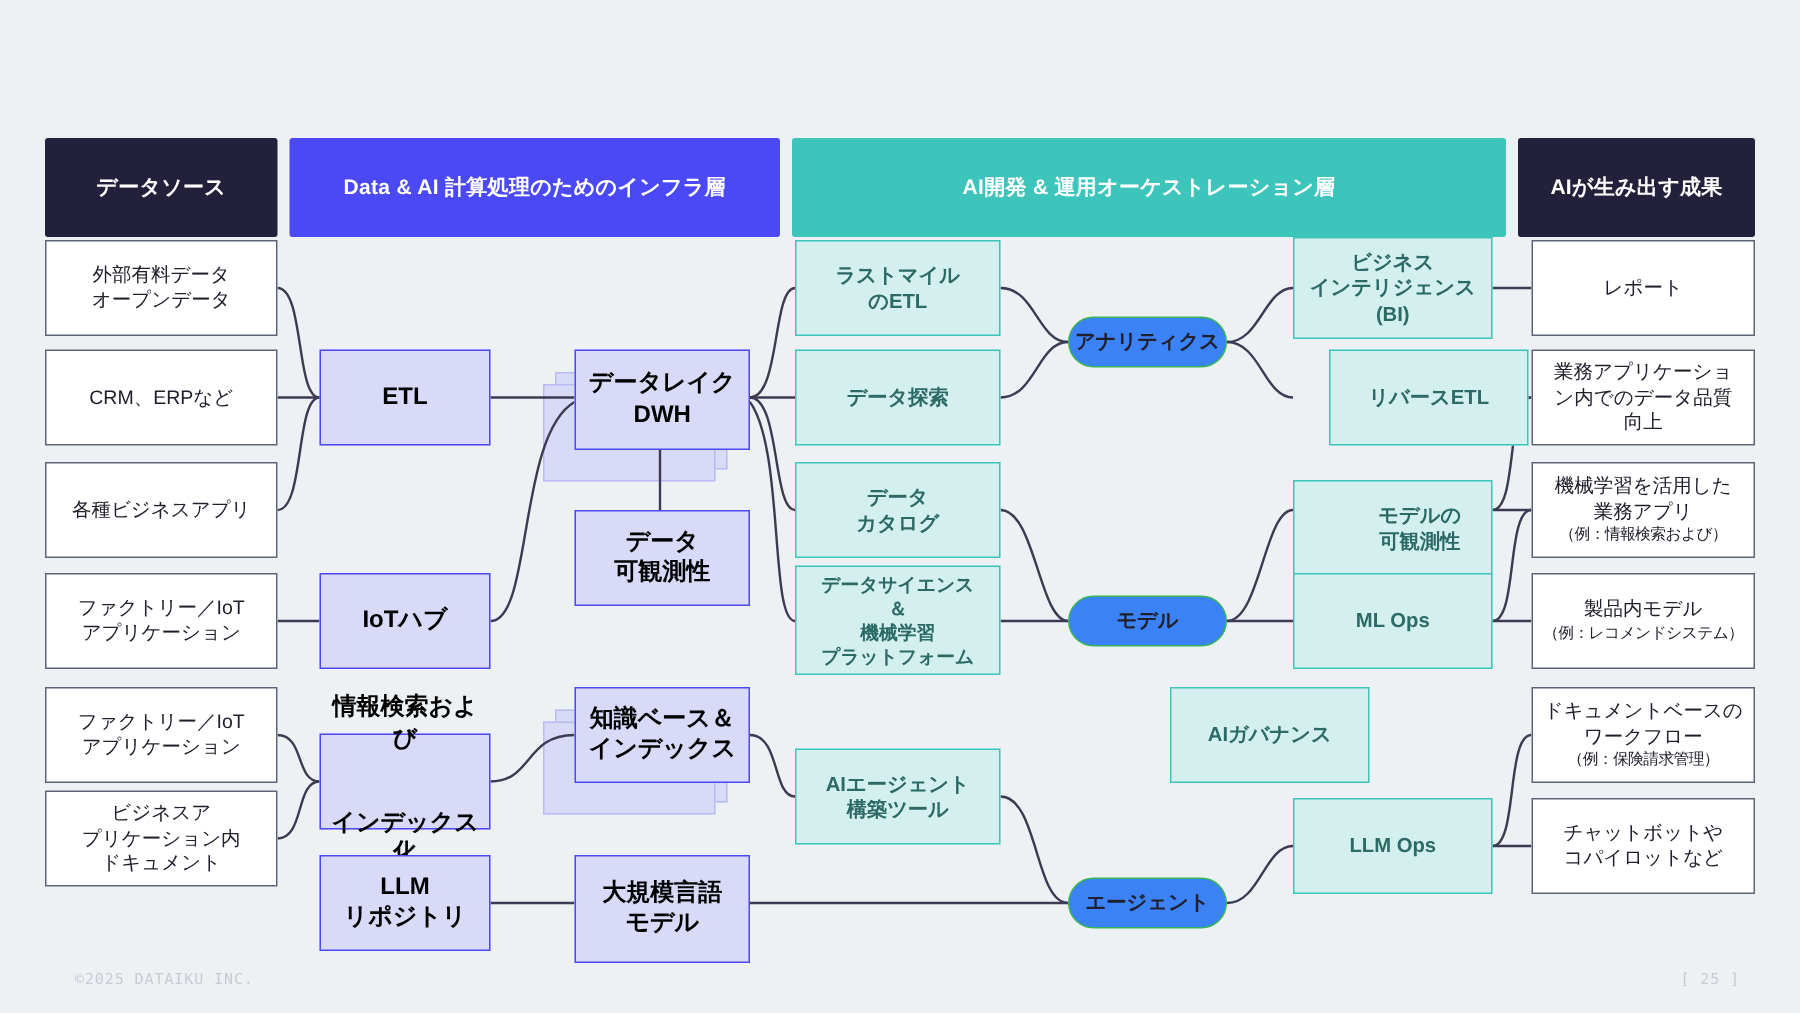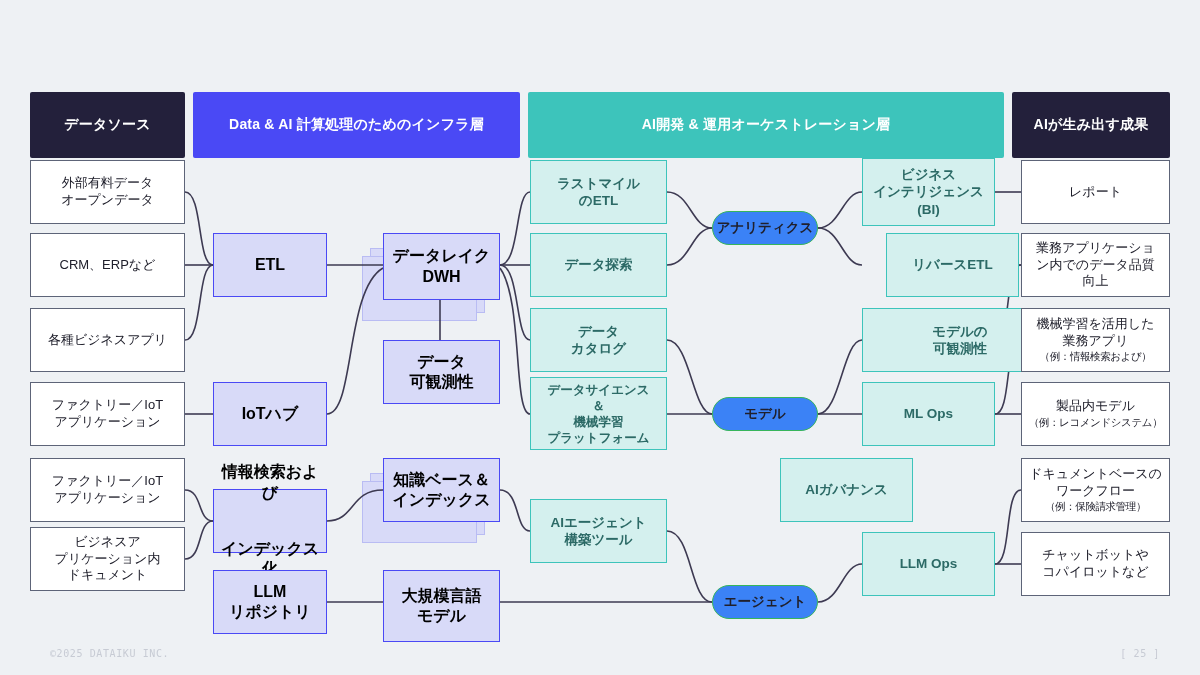--- a/index.html
+++ b/index.html
@@ -233,21 +233,21 @@
   </div>
 
   <div class="node n-teal" style="left:862px;top:158px;width:133px;height:68px;">
     <span class="ln">ビジネス</span>
     <span class="ln">インテリジェンス</span>
     <span class="ln">(BI)</span>
   </div>
   <div class="node n-teal" style="left:862px;top:233px;width:133px;height:64px;margin-left:24px;">
     <span class="ln">リバースETL</span>
   </div>
-  <div class="node n-teal" style="left:862px;top:308px;width:160px;height:64px;padding-left:36px;">
+  <div class="node n-teal" style="left:862px;top:320px;width:133px;height:64px;padding-left:36px;">
     <span class="ln">モデルの</span>
     <span class="ln">可観測性</span>
   </div>
   <div class="node n-teal" style="left:862px;top:382px;width:133px;height:64px;">
     <span class="ln">ML Ops</span>
   </div>
   <div class="node n-teal" style="left:780px;top:458px;width:133px;height:64px;">
     <span class="ln">AIガバナンス</span>
   </div>
   <div class="node n-teal" style="left:862px;top:532px;width:133px;height:64px;">

